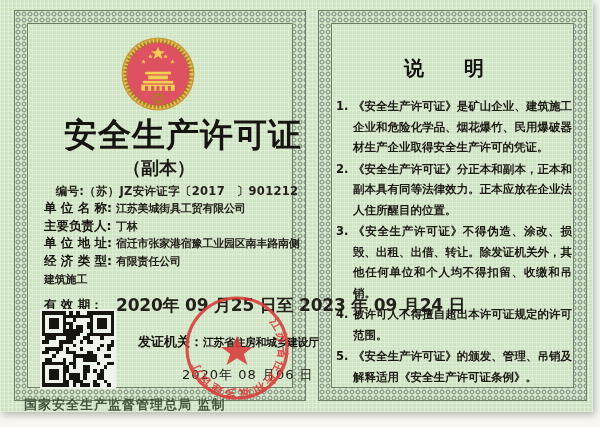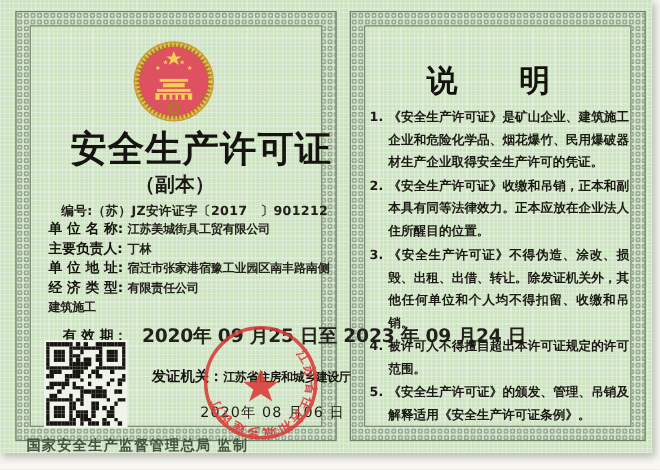--- a/index.html
+++ b/index.html
@@ -46,38 +46,38 @@
   }
   .subtitle{left:20px;top:156px;width:278px;text-align:center;font-size:18px;font-weight:700;color:#1c1a16;}
   .serial{left:20px;top:184px;width:278px;text-align:center;font-size:11.5px;font-weight:700;color:#23201a;letter-spacing:.3px;margin-left:18px;}
 
   .fields{left:44px;top:200px;width:256px;}
   .field-row{display:flex;align-items:center;height:17.6px;}
   .field-label{
     width:72px;flex:0 0 72px;font-size:12.5px;font-weight:800;color:#16140f;white-space:nowrap;
   }
   .field-value{font-size:11px;font-weight:700;color:#23211b;white-space:nowrap;letter-spacing:-.2px;}
-  .validity-row{margin-top:9px;margin-left:13px;}
+  .validity-row{margin-top:9px;}
   .validity-row .field-value{font-size:17px;}
 
   .qr{
     left:40px;top:309px;width:76px;height:80px;
     display:grid;grid-template-columns:repeat(21,1fr);grid-template-rows:repeat(21,1fr);
     background:#eef4e9;padding:2px;box-sizing:border-box;
   }
   .qr span{display:block;}
   .qr .b{background:#17150f;}
 
   .issuer{left:138px;top:333px;font-size:13px;font-weight:800;color:#16140f;white-space:nowrap;}
   .issuer .val{font-size:11px;letter-spacing:-.5px;}
   .issue-date{left:182px;top:366px;font-size:13px;font-weight:400;color:#1c1a14;letter-spacing:1px;white-space:nowrap;}
 
   .seal{left:183px;top:294px;opacity:.88;pointer-events:none;}
 
-  .note-title{left:330px;top:55px;width:228px;text-align:center;font-size:28px;font-weight:900;color:#14120d;}
+  .note-title{left:330px;top:55px;width:228px;text-align:center;font-size:20px;font-weight:900;color:#14120d;}
   .note-list{left:336px;top:96px;width:236px;}
   .note-item{display:flex;margin-bottom:1px;}
   .note-num{flex:0 0 17px;font-size:11.5px;font-weight:700;color:#1b1914;line-height:20.5px;}
   .note-text{flex:1;font-size:11.5px;font-weight:700;color:#1b1914;line-height:20.5px;text-align:justify;}
 
   .footer{left:24px;top:396px;font-size:13px;color:#43553f;letter-spacing:1px;font-weight:700;}
 </style>
 </head>
 <body>
 
@@ -604,21 +604,21 @@
 
   <div class="abs note-title">说　　明</div>
 
   <div class="abs note-list">
     <div class="note-item">
       <span class="note-num">1.</span>
       <span class="note-text">《安全生产许可证》是矿山企业、建筑施工企业和危险化学品、烟花爆竹、民用爆破器材生产企业取得安全生产许可的凭证。</span>
     </div>
     <div class="note-item">
       <span class="note-num">2.</span>
-      <span class="note-text">《安全生产许可证》收缴和吊销，正本和副本具有同等法律效力。正本应放在企业法人住所醒目的位置。</span>
+      <span class="note-text">《安全生产许可证》分正本和副本，正本和副本具有同等法律效力。正本应放在企业法人住所醒目的位置。</span>
     </div>
     <div class="note-item">
       <span class="note-num">3.</span>
       <span class="note-text">《安全生产许可证》不得伪造、涂改、损毁、出租、出借、转让。除发证机关外，其他任何单位和个人均不得扣留、收缴和吊销。</span>
     </div>
     <div class="note-item">
       <span class="note-num">4.</span>
       <span class="note-text">被许可人不得擅自超出本许可证规定的许可范围。</span>
     </div>
     <div class="note-item">

